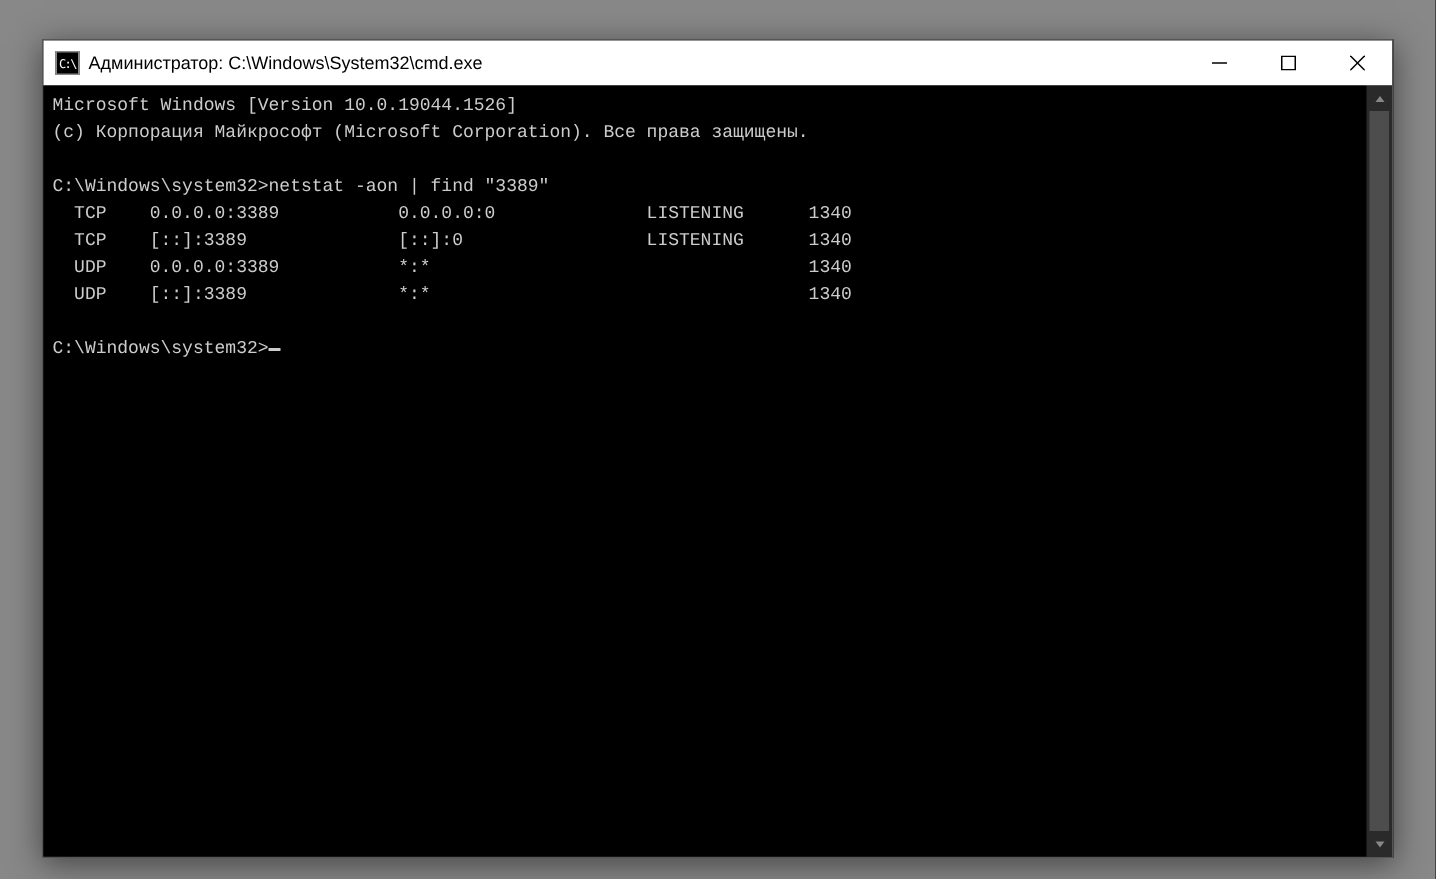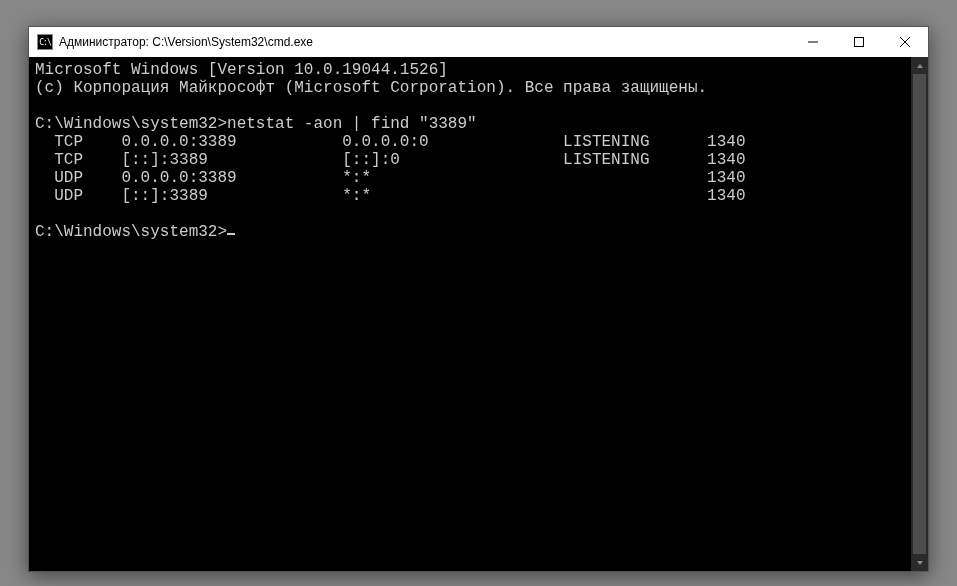--- a/index.html
+++ b/index.html
@@ -69,21 +69,21 @@
   .client {
     flex: 1;
     display: flex;
     min-height: 0;
   }
   .terminal {
     flex: 1;
     background: #000;
     color: #ccc;
     font-family: Consolas, "Courier New", monospace;
-    font-size: 16px;
+    font-size: 12px;
     line-height: 18px;
     padding: 4px 6px;
     white-space: pre;
     overflow: hidden;
   }
   .scrollbar {
     width: 17px;
     background: #2a2a2a;
     position: relative;
     display:flex;
@@ -117,21 +117,21 @@
     top:-1px;
   }
 </style>
 </head>
 <body>
 
 <div class="window">
   <div class="titlebar">
     <div class="title-left">
       <span class="app-icon">C:\</span>
-      <span>Администратор: C:\Version\System32\cmd.exe</span>
+      <span>Администратор: C:\Windows\System32\cmd.exe</span>
     </div>
     <div class="title-controls">
       <div class="ctrl-btn">
         <svg width="10" height="10">
             <line x1="0" y1="5" x2="10" y2="5" stroke="#000" stroke-width="1"></line>
           </svg>
       </div>
       <div class="ctrl-btn">
         <svg width="10" height="10">
             <rect x="0.5" y="0.5" width="9" height="9" fill="none" stroke="#000" stroke-width="1"></rect>

